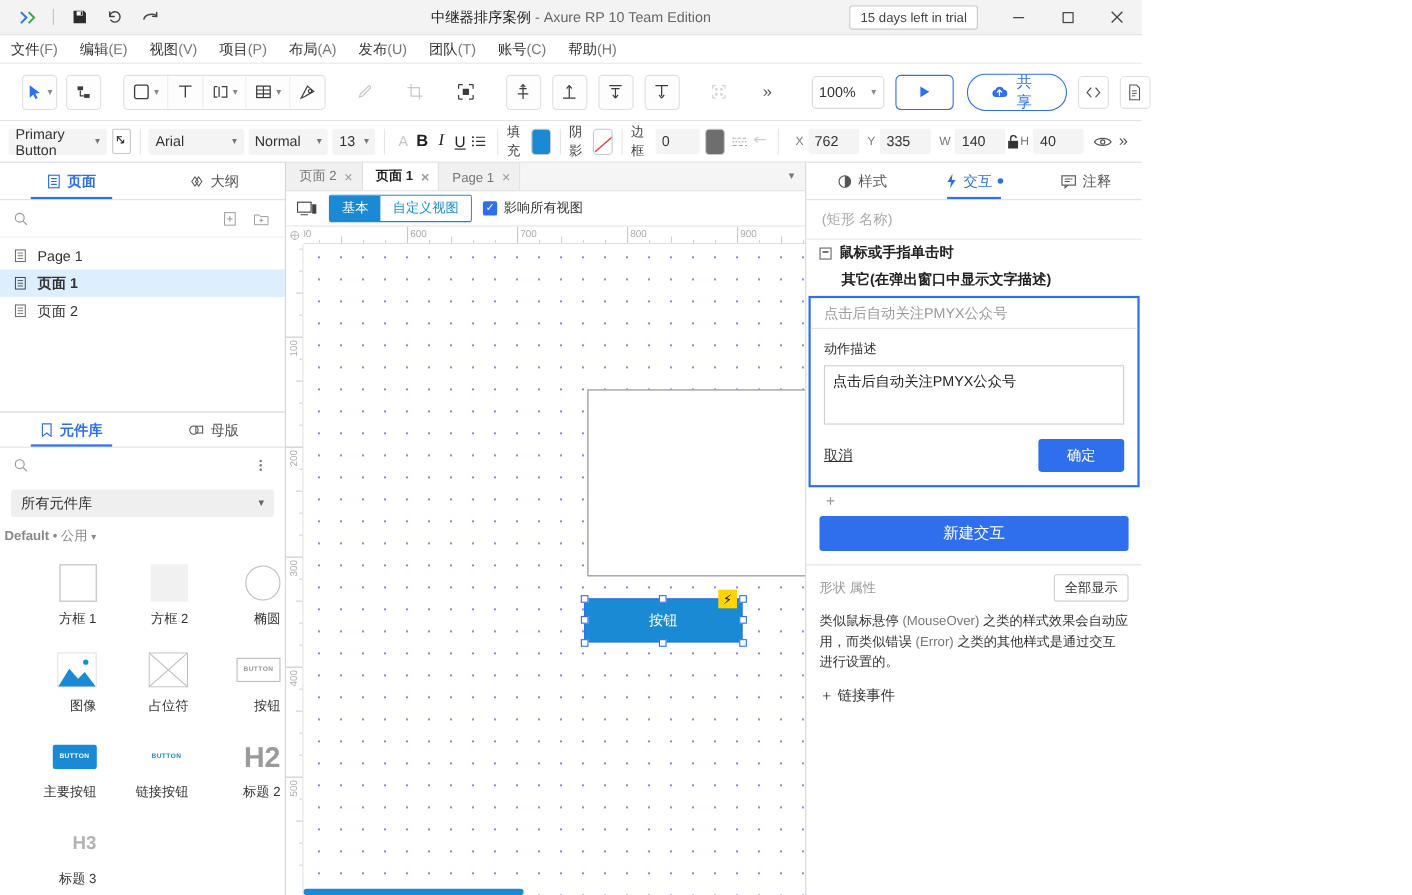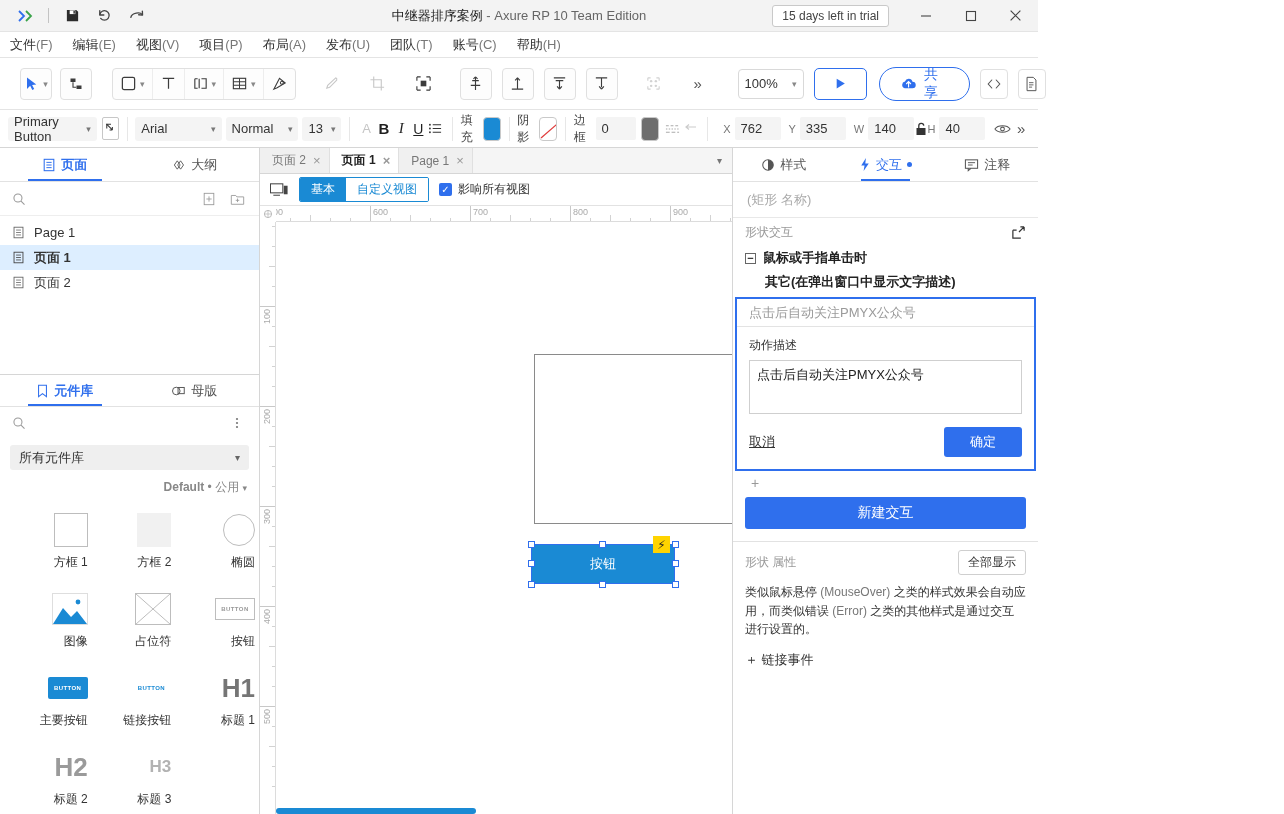--- a/index.html
+++ b/index.html
@@ -144,21 +144,21 @@
   }
   .pgitem.active { background: #ddeeff; font-weight: bold; }
   .pg-ico { color: #666; display: flex; }
 
   .libsec { border-top: 1px solid #d6d6d6; display: flex; flex-direction: column; height: 440px; }
   .libsel {
     margin: 6px 10px; height: 26px; background: #efefef; border-radius: 3px;
     display: flex; align-items: center; justify-content: space-between; padding: 0 9px;
     font-size: 13px; cursor: pointer; color: #333;
   }
-  .libhdr { font-size: 12px; color: #888; padding: 3px 12px 6px; font-weight: bold; text-align: right; }
+  .libhdr { font-size: 12px; color: #888; padding: 3px 4px 6px; font-weight: bold; }
   .libhdr .n { font-weight: normal; }
   .libgrid { display: grid; grid-template-columns: repeat(3,1fr); padding: 2px 4px; row-gap: 8px; }
   .libcell { display: flex; flex-direction: column; align-items: flex-end; cursor: pointer; padding: 4px 0; }
   .libart { height: 44px; display: flex; align-items: center; justify-content: center; }
   .libname { font-size: 12px; color: #333; margin-top: 2px; }
 
   
   .center { flex: 1; display: flex; flex-direction: column; min-width: 0; background: #fff; }
   .doctabs { height: 26px; display: flex; align-items: stretch; background: #f5f5f5; border-bottom: 1px solid #d6d6d6; }
   .dtab {
@@ -740,26 +740,20 @@
             </div>
             <div class="libname">主要按钮</div>
           </div>
           <div class="libcell">
             <div class="libart">
               <div style="width:40px;height:22px;display:flex;align-items:center;justify-content:center;font-size:6px;color:#1a8ad4;letter-spacing:0.4px;font-weight:bold;">BUTTON</div>
             </div>
             <div class="libname">链接按钮</div>
           </div>
 
-          <div class="libcell">
-            <div class="libart">
-                <span style="font-size:26px;font-weight:bold;color:#757575;">H1</span>
-              </div>
-            <div class="libname">标题 1</div>
-          </div>
           <div class="libcell">
             <div class="libart">
                 <span style="font-size:26px;font-weight:bold;color:#9a9a9a;">H2</span>
               </div>
             <div class="libname">标题 2</div>
           </div>
           <div class="libcell">
             <div class="libart">
                 <span style="font-size:17px;font-weight:bold;color:#b2b2b2;">H3</span>
               </div>
@@ -940,30 +934,20 @@
             <rect x="1.5" y="1.5" width="13" height="9" stroke="#555" stroke-width="1.1" fill="none"></rect>
             <path d="M4.5 10.5 L4.5 13 L7.5 10.5" stroke="#555" stroke-width="1.1" fill="none"></path>
             <path d="M4.2 4.5h7.6M4.2 7h5" stroke="#555" stroke-width="1"></path>
           </svg>
           <span>注释</span>
         </div>
       </div>
 
       <div class="namefield">(矩形 名称)</div>
 
-      <div class="sechdr">
-        <span>形状交互</span>
-        <span class="sp"></span>
-        <span>
-          <svg class="svg-i" width="15" height="15" viewBox="0 0 16 16">
-            <path d="M2 5.5V14h8.5" stroke="#333" stroke-width="1.3" fill="none"></path>
-            <path d="M2 5.5h4M14 2h-4M14 2v4M14 2L8.5 7.5" stroke="#333" stroke-width="1.3" fill="none"></path>
-          </svg>
-        </span>
-      </div>
 
       <div class="evt-row">
         <span class="collapse">−</span>
         <span>鼠标或手指单击时</span>
       </div>
       <div class="evt-sub">其它(在弹出窗口中显示文字描述)</div>
 
       <div class="dialog">
         <div class="dlg-top">点击后自动关注PMYX公众号</div>
         <div class="dlg-body">

